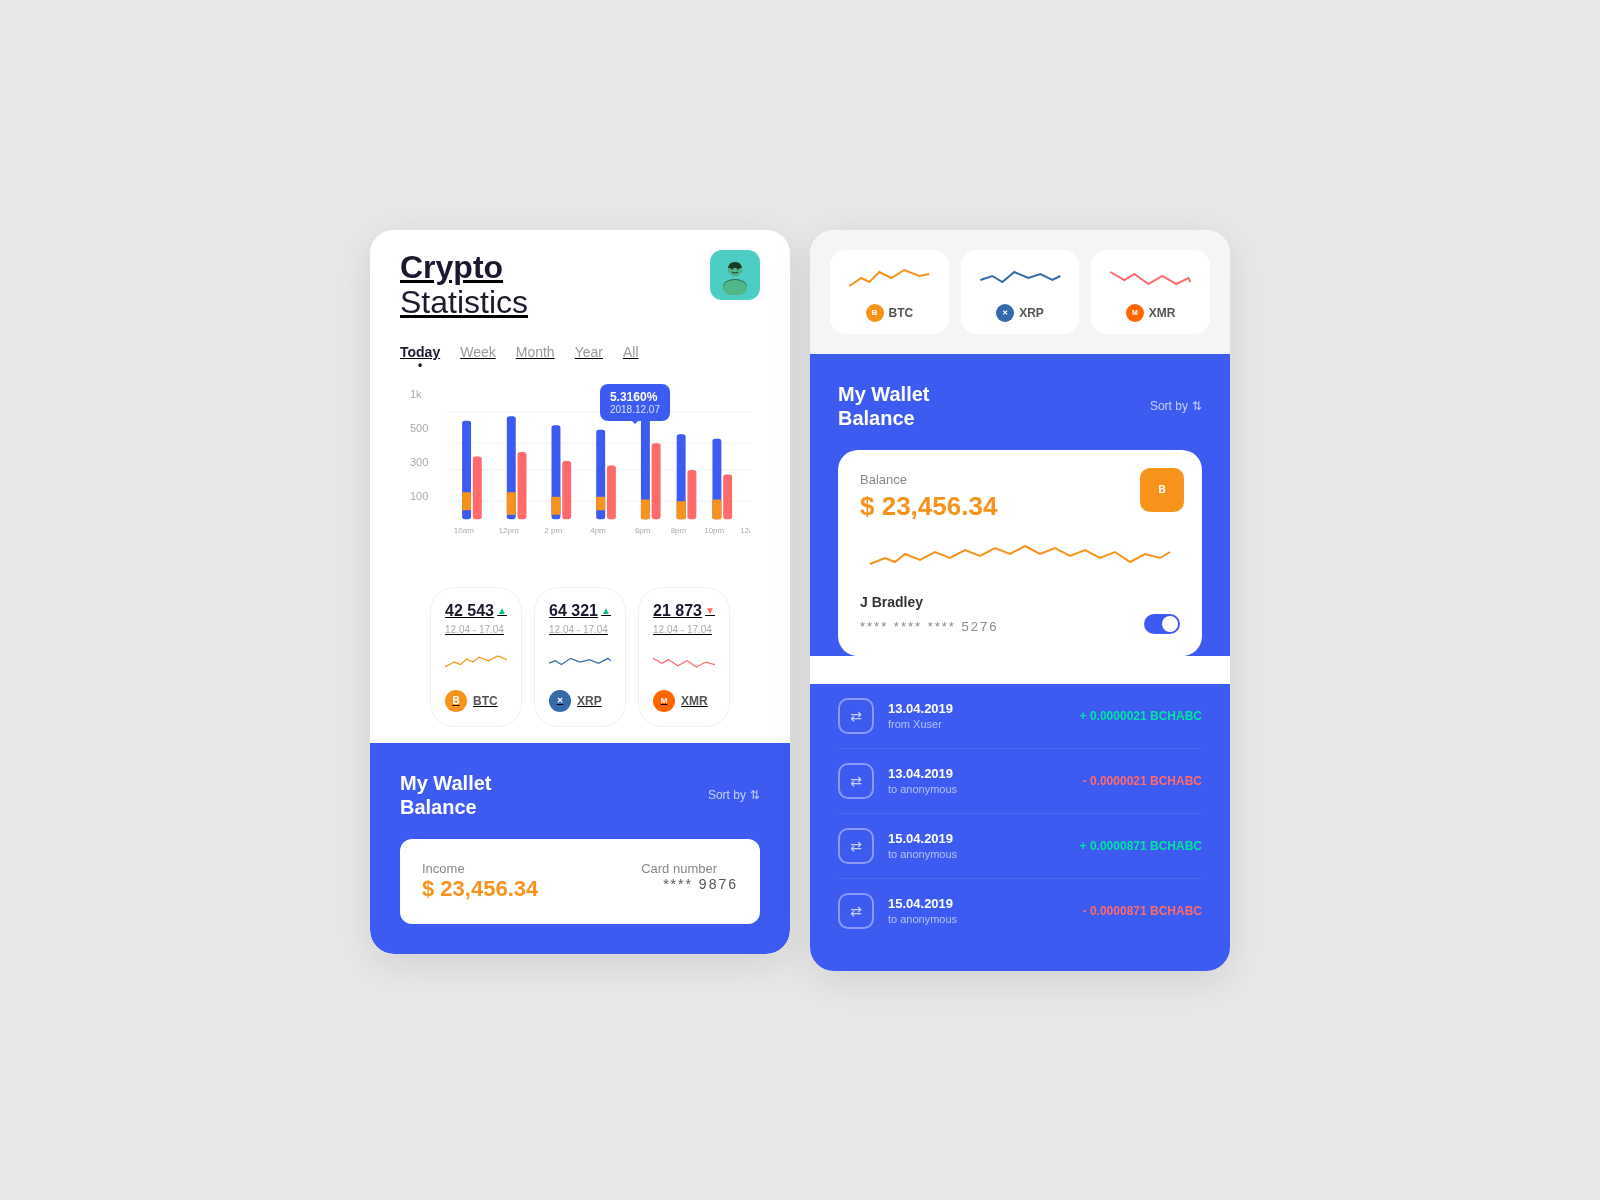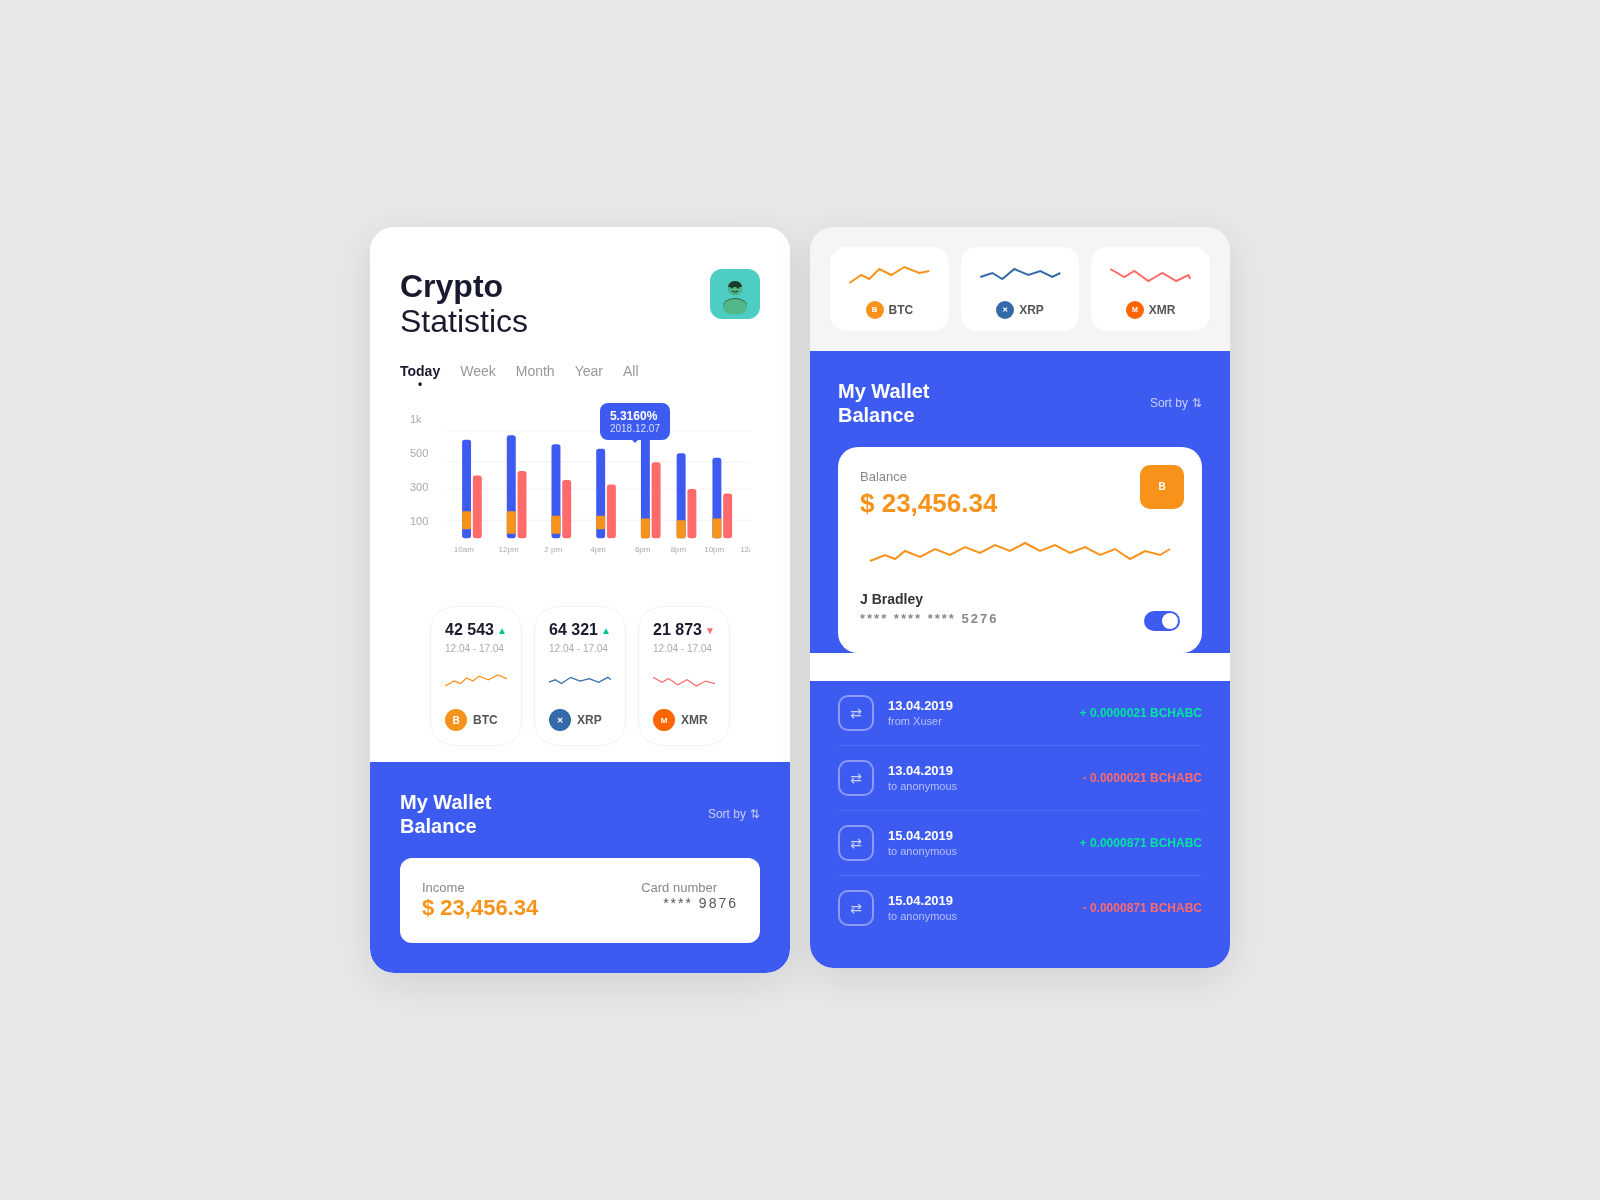--- a/index.html
+++ b/index.html
@@ -21,21 +21,22 @@
     
     .left-panel {
       width: 420px;
       background: white;
       border-radius: 24px;
       overflow: hidden;
       box-shadow: 0 10px 40px rgba(0,0,0,0.1);
     }
     .left-top {
       background: white;
-      padding: 42px 30px 0;
+      padding: 20px 30px 0;
+      text-decoration: underline;
     }
     .header-row {
       display: flex;
       justify-content: space-between;
       align-items: flex-start;
       margin-bottom: 24px;
     }
     .title-block h1 {
       font-size: 32px;
       font-weight: 800;
@@ -114,21 +115,21 @@
     }
     .chart-tooltip .date {
       font-size: 10px;
       font-weight: 400;
       opacity: 0.8;
     }
     .chart-svg { width: 100%; }
     .y-labels {
       position: absolute;
       left: 0;
-      top: 10px;
+      top: 4px;
       display: flex;
       flex-direction: column;
       gap: 22px;
       font-size: 11px;
       color: #aaa;
     }
 
     
     .crypto-cards {
       display: flex;
@@ -233,23 +234,22 @@
       justify-content: center;
       color: white;
       font-weight: 700;
       font-size: 14px;
     }
     .balance-chart { width: 100%; height: 40px; margin-bottom: 16px; }
     .card-holder { font-size: 14px; color: #333; font-weight: 600; }
     .card-number-row {
       display: flex;
       justify-content: space-between;
-      align-items: flex-start;
+      align-items: flex-end;
       margin-top: 4px;
-      font-weight: bold;
     }
     .card-number { font-size: 13px; color: #888; letter-spacing: 2px; }
     .toggle {
       width: 36px;
       height: 20px;
       background: #3d5af1;
       border-radius: 10px;
       position: relative;
     }
     .toggle::after {

